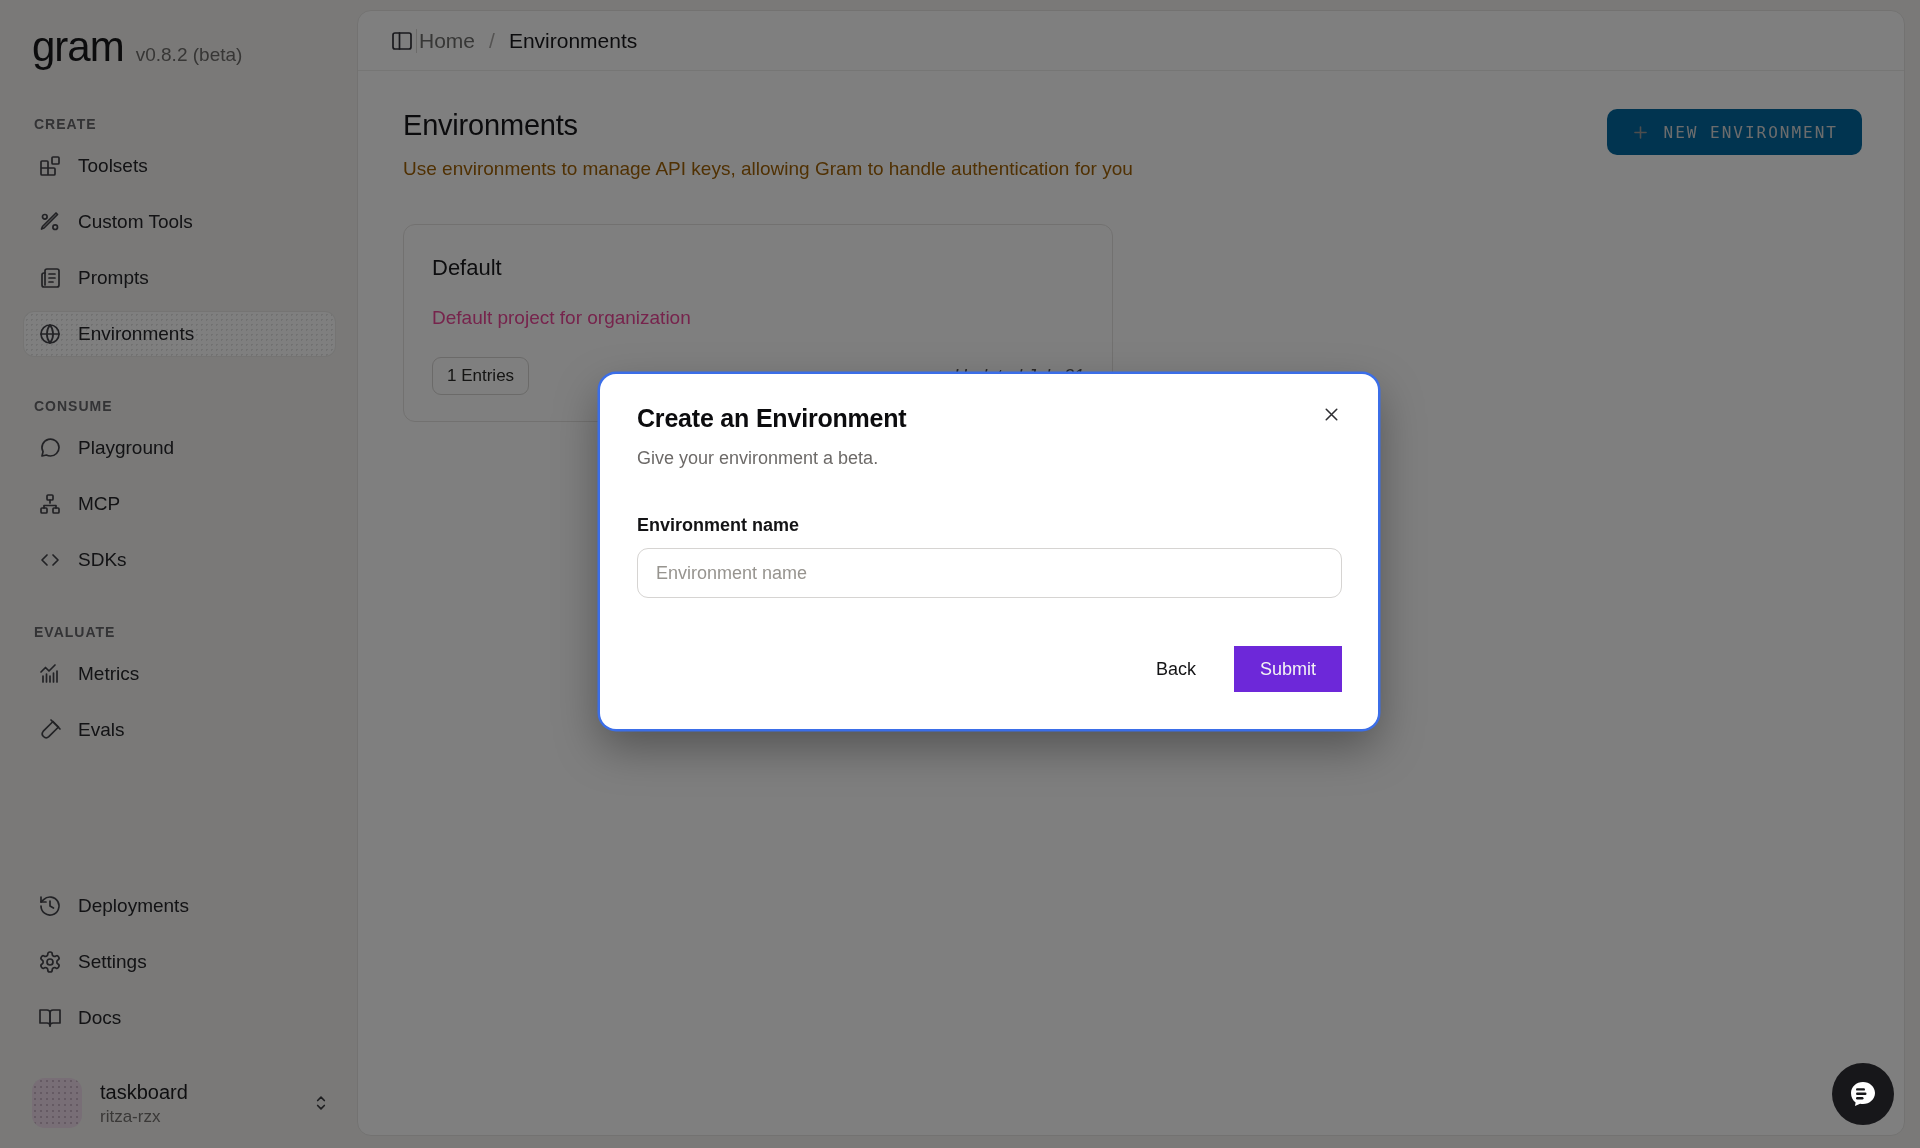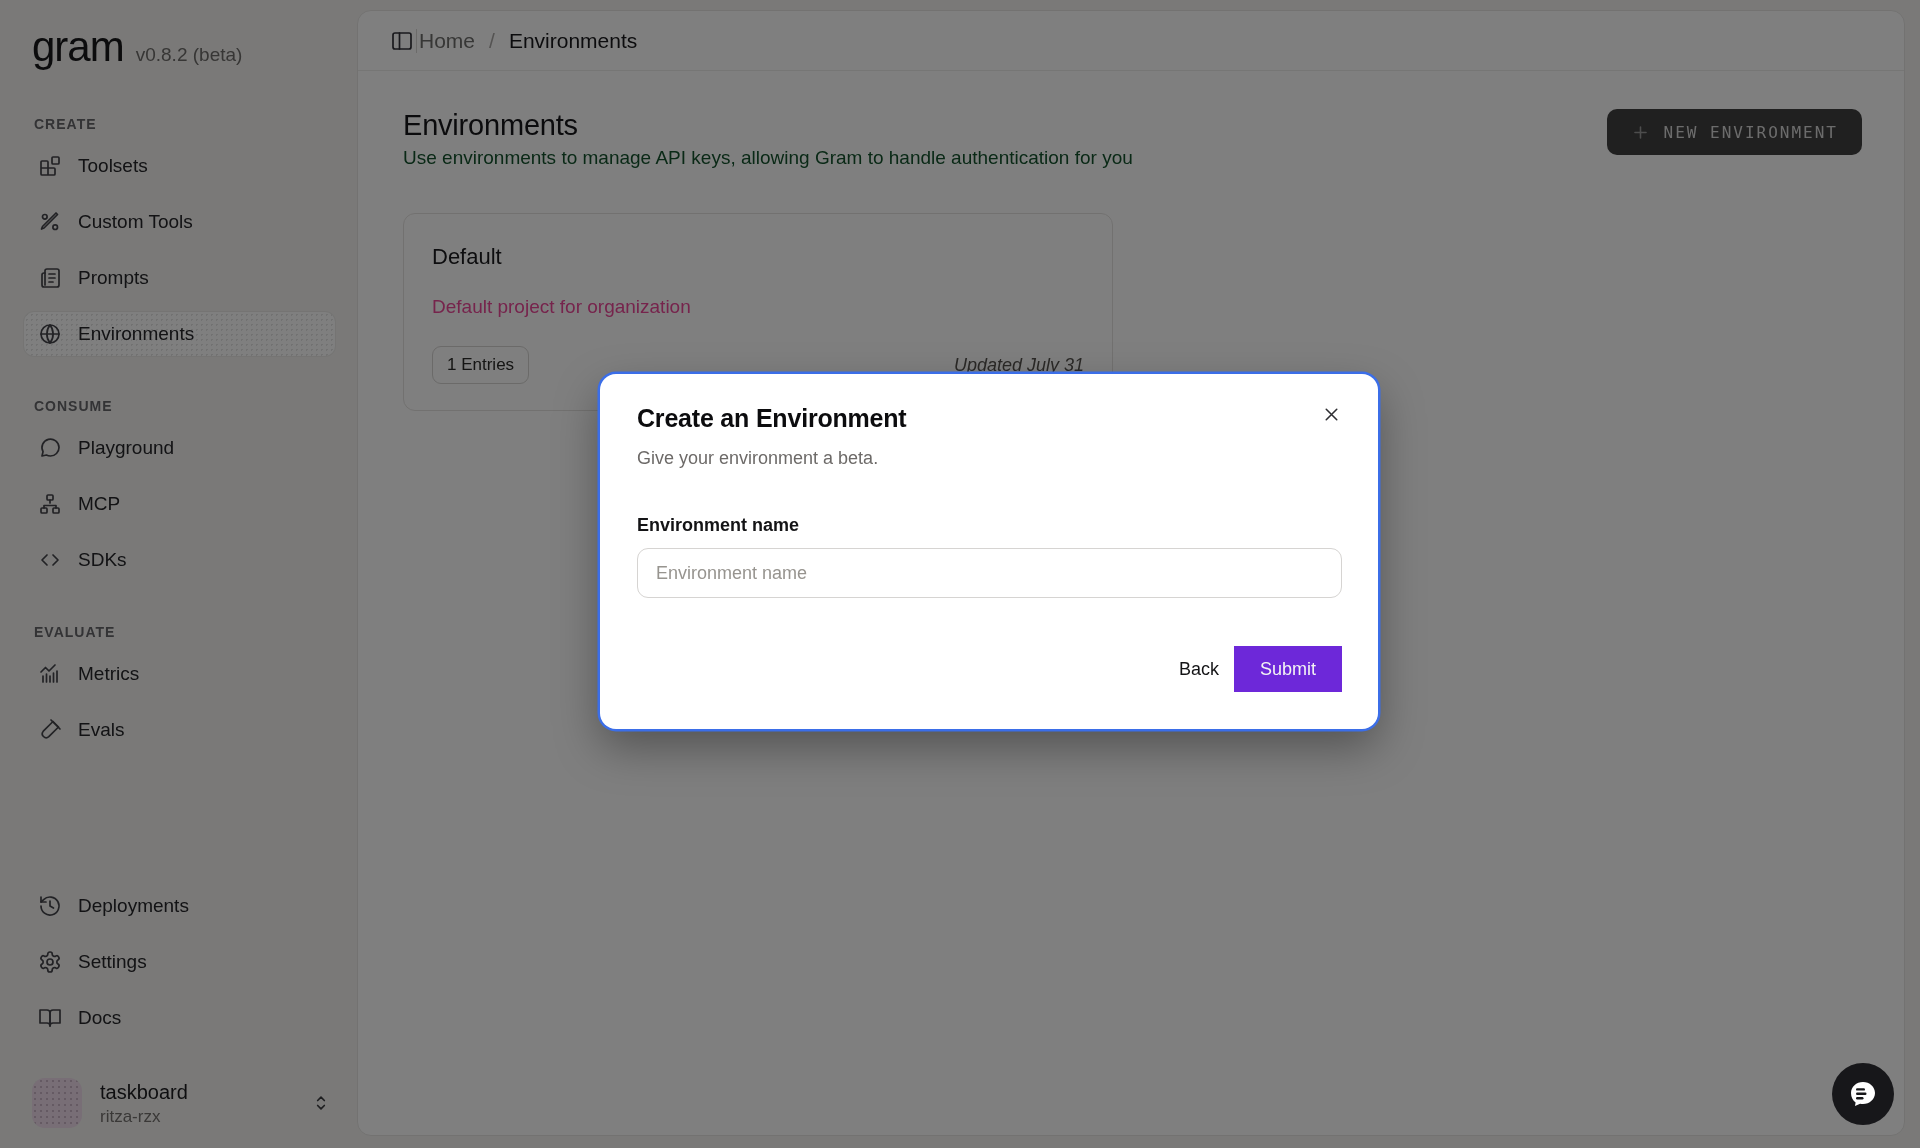--- a/index.html
+++ b/index.html
@@ -65,24 +65,24 @@
   .toggle-btn { color:#33333a; cursor:pointer; }
   .vdivider { width:1px; height:24px; background:#d9d7d5; }
   .crumbs { display:flex; align-items:center; gap:14px; font-size:21px; }
   .crumb-home { color:#6e6e6c; cursor:pointer; }
   .crumb-sep { color:#a9a7a5; }
   .crumb-current { color:#19191c; }
 
   .content { padding:38px 42px 0 45px; }
   .title-row { display:flex; align-items:flex-start; justify-content:space-between; }
   .page-title { font-size:29px; font-weight:500; color:#17171a; letter-spacing:-0.2px; }
-  .page-subtitle { font-size:19px; color:#14532d; margin-top:5px; }
+  .page-subtitle { font-size:19px; color:#a16207; margin-top:16px; }
   .new-env-btn {
     display:flex; align-items:center; gap:14px;
-    background:#404040; color:#d9d9d9; border:none; cursor:pointer;
+    background:#0369a1; color:#d9d9d9; border:none; cursor:pointer;
     height:46px; padding:0 24px; border-radius:10px;
     font-family:"DejaVu Sans Mono", monospace; font-size:16px; letter-spacing:2px;
   }
   .new-env-btn .plus { color:#9a9a9a; }
 
   .env-card {
     margin-top:44px; width:710px; border:1px solid #e4e2e0; border-radius:12px;
     padding:30px 28px 26px 28px; background:#fff;
   }
   .env-card-title { font-size:22px; font-weight:500; color:#1b1b1e; }
@@ -107,21 +107,21 @@
   .modal-subtitle { font-size:18px; color:#6d6a68; margin-top:15px; }
   .modal-close { position:absolute; top:26px; right:32px; color:#2e2e32; cursor:pointer; padding:4px; }
   .field-label { font-size:18px; font-weight:600; color:#141416; margin-top:46px; }
   .env-input {
     margin-top:12px; height:50px; width:100%;
     border:1px solid #d6d4d2; border-radius:11px; padding:0 18px;
     font-size:18px; color:#1a1a1c; font-family:"Liberation Sans", sans-serif;
     outline:none; background:#fff;
   }
   .env-input::placeholder { color:#97948f; }
-  .modal-footer { display:flex; align-items:center; justify-content:flex-end; gap:15px; margin-top:48px; }
+  .modal-footer { display:flex; align-items:center; justify-content:flex-end; gap:38px; margin-top:48px; }
   .back-btn { background:none; border:none; font-size:18px; font-weight:500; color:#141416; cursor:pointer; font-family:"Liberation Sans", sans-serif; }
   .submit-btn {
     background:#6d28d9; color:#f4f4f4; border:none; border-radius:0;
     width:108px; height:46px; font-size:18px; font-weight:500; cursor:default;
     font-family:"Liberation Sans", sans-serif;
     text-align:center;
   }
 
   
   .chat-fab {

